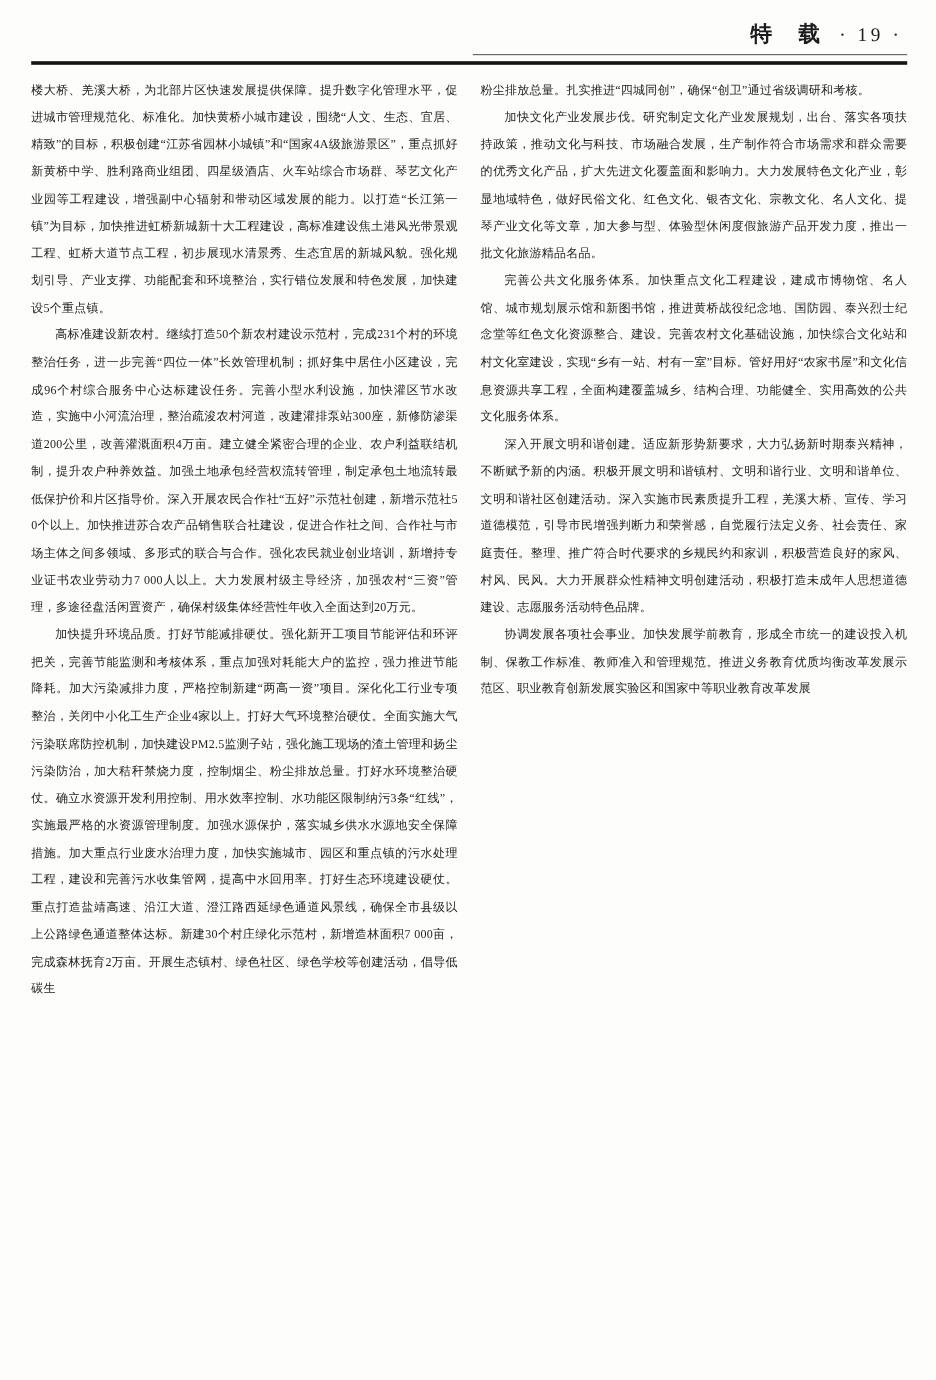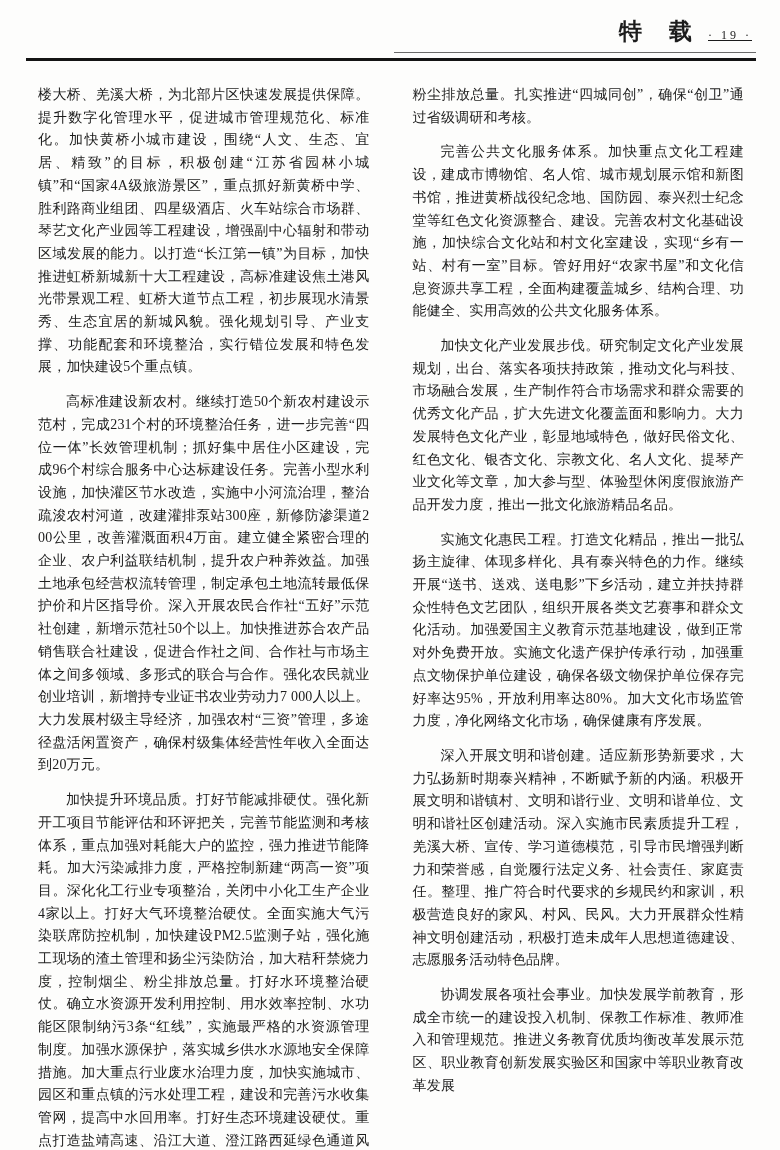--- a/index.html
+++ b/index.html
@@ -27,47 +27,46 @@
     width: 49%;
     display: flex;
     justify-content: flex-end;
     align-items: baseline;
     gap: 14px;
     border-bottom: 1px solid #6a6a6a;
     padding: 2px 4px 5px 0;
   }
   .section-title {
     font-weight: bold;
-    font-size: 23px;
+    font-size: 18px;
     letter-spacing: 2px;
     font-family: "Liberation Sans", "DejaVu Sans", sans-serif;
   }
   .page-number {
-    font-size: 12px;
+    font-size: 16px;
     letter-spacing: 3px;
-    text-decoration: underline;
   }
   .thick-rule {
     height: 3px;
     background: #141414;
     margin-top: 5px;
     margin-bottom: 11px;
   }
   
   .columns {
     display: flex;
     gap: 19px;
   }
   .col {
     flex: 1 1 0;
     min-width: 0;
   }
   .col p {
-    margin: 12px;
-    font-size: 14px;
+    margin: 0;
+    font-size: 10px;
     line-height: 22.7px;
     text-align: justify;
     text-justify: inter-ideograph;
     letter-spacing: 0.2px;
     word-break: break-all;
   }
   .col p.indent {
     text-indent: 2em;
   }
 </style>
@@ -88,22 +87,21 @@
   <div class="columns">
 
     <div class="col">
       <p>楼大桥、羌溪大桥，为北部片区快速发展提供保障。提升数字化管理水平，促进城市管理规范化、标准化。加快黄桥小城市建设，围绕“人文、生态、宜居、精致”的目标，积极创建“江苏省园林小城镇”和“国家4A级旅游景区”，重点抓好新黄桥中学、胜利路商业组团、四星级酒店、火车站综合市场群、琴艺文化产业园等工程建设，增强副中心辐射和带动区域发展的能力。以打造“长江第一镇”为目标，加快推进虹桥新城新十大工程建设，高标准建设焦土港风光带景观工程、虹桥大道节点工程，初步展现水清景秀、生态宜居的新城风貌。强化规划引导、产业支撑、功能配套和环境整治，实行错位发展和特色发展，加快建设5个重点镇。</p>
       <p class="indent">高标准建设新农村。继续打造50个新农村建设示范村，完成231个村的环境整治任务，进一步完善“四位一体”长效管理机制；抓好集中居住小区建设，完成96个村综合服务中心达标建设任务。完善小型水利设施，加快灌区节水改造，实施中小河流治理，整治疏浚农村河道，改建灌排泵站300座，新修防渗渠道200公里，改善灌溉面积4万亩。建立健全紧密合理的企业、农户利益联结机制，提升农户种养效益。加强土地承包经营权流转管理，制定承包土地流转最低保护价和片区指导价。深入开展农民合作社“五好”示范社创建，新增示范社50个以上。加快推进苏合农产品销售联合社建设，促进合作社之间、合作社与市场主体之间多领域、多形式的联合与合作。强化农民就业创业培训，新增持专业证书农业劳动力7 000人以上。大力发展村级主导经济，加强农村“三资”管理，多途径盘活闲置资产，确保村级集体经营性年收入全面达到20万元。</p>
       <p class="indent">加快提升环境品质。打好节能减排硬仗。强化新开工项目节能评估和环评把关，完善节能监测和考核体系，重点加强对耗能大户的监控，强力推进节能降耗。加大污染减排力度，严格控制新建“两高一资”项目。深化化工行业专项整治，关闭中小化工生产企业4家以上。打好大气环境整治硬仗。全面实施大气污染联席防控机制，加快建设PM2.5监测子站，强化施工现场的渣土管理和扬尘污染防治，加大秸秆禁烧力度，控制烟尘、粉尘排放总量。打好水环境整治硬仗。确立水资源开发利用控制、用水效率控制、水功能区限制纳污3条“红线”，实施最严格的水资源管理制度。加强水源保护，落实城乡供水水源地安全保障措施。加大重点行业废水治理力度，加快实施城市、园区和重点镇的污水处理工程，建设和完善污水收集管网，提高中水回用率。打好生态环境建设硬仗。重点打造盐靖高速、沿江大道、澄江路西延绿色通道风景线，确保全市县级以上公路绿色通道整体达标。新建30个村庄绿化示范村，新增造林面积7 000亩，完成森林抚育2万亩。开展生态镇村、绿色社区、绿色学校等创建活动，倡导低碳生</p>
     </div>
 
     <div class="col">
       <p>粉尘排放总量。扎实推进“四城同创”，确保“创卫”通过省级调研和考核。</p>
+      <p class="indent">加快文化产业发展步伐。研究制定文化产业发展规划，出台、落实各项扶持政策，推动文化与科技、市场融合发展，生产制作符合市场需求和群众需要的优秀文化产品，扩大先进文化覆盖面和影响力。大力发展特色文化产业，彰显地域特色，做好民俗文化、红色文化、银杏文化、宗教文化、名人文化、提琴产业文化等文章，加大参与型、体验型休闲度假旅游产品开发力度，推出一批文化旅游精品名品。</p>
       <p class="indent">完善公共文化服务体系。加快重点文化工程建设，建成市博物馆、名人馆、城市规划展示馆和新图书馆，推进黄桥战役纪念地、国防园、泰兴烈士纪念堂等红色文化资源整合、建设。完善农村文化基础设施，加快综合文化站和村文化室建设，实现“乡有一站、村有一室”目标。管好用好“农家书屋”和文化信息资源共享工程，全面构建覆盖城乡、结构合理、功能健全、实用高效的公共文化服务体系。</p>
-      <p class="indent">加快文化产业发展步伐。研究制定文化产业发展规划，出台、落实各项扶持政策，推动文化与科技、市场融合发展，生产制作符合市场需求和群众需要的优秀文化产品，扩大先进文化覆盖面和影响力。大力发展特色文化产业，彰显地域特色，做好民俗文化、红色文化、银杏文化、宗教文化、名人文化、提琴产业文化等文章，加大参与型、体验型休闲度假旅游产品开发力度，推出一批文化旅游精品名品。</p>
-      <p class="indent">实施文化惠民工程。打造文化精品，推出一批弘扬主旋律、体现多样化、具有泰兴特色的力作。继续开展“送书、送戏、送电影”下乡活动，建立并扶持群众性特色文艺团队，组织开展各类文艺赛事和群众文化活动。加强爱国主义教育示范基地建设，做到正常对外免费开放。实施文化遗产保护传承行动，加强重点文物保护单位建设，确保各级文物保护单位保存完好率达95%，开放利用率达80%。加大文化市场监管力度，净化网络文化市场，确保健康有序发展。</p>
       <p class="indent">深入开展文明和谐创建。适应新形势新要求，大力弘扬新时期泰兴精神，不断赋予新的内涵。积极开展文明和谐镇村、文明和谐行业、文明和谐单位、文明和谐社区创建活动。深入实施市民素质提升工程，羌溪大桥、宣传、学习道德模范，引导市民增强判断力和荣誉感，自觉履行法定义务、社会责任、家庭责任。整理、推广符合时代要求的乡规民约和家训，积极营造良好的家风、村风、民风。大力开展群众性精神文明创建活动，积极打造未成年人思想道德建设、志愿服务活动特色品牌。</p>
       <p class="indent">协调发展各项社会事业。加快发展学前教育，形成全市统一的建设投入机制、保教工作标准、教师准入和管理规范。推进义务教育优质均衡改革发展示范区、职业教育创新发展实验区和国家中等职业教育改革发展</p>
     </div>
 
   </div>
 
 </div>
 
 </body></html>

